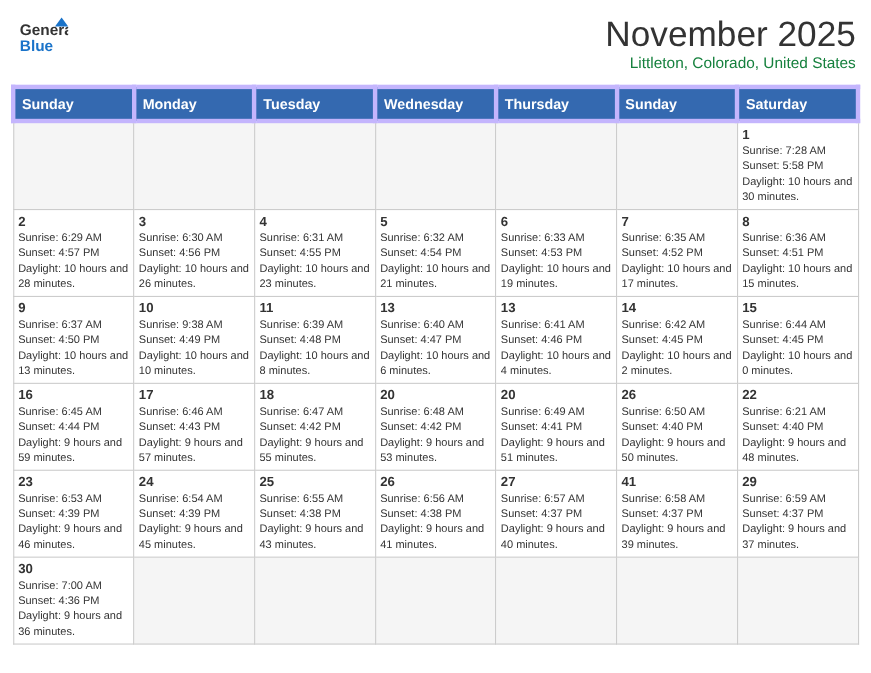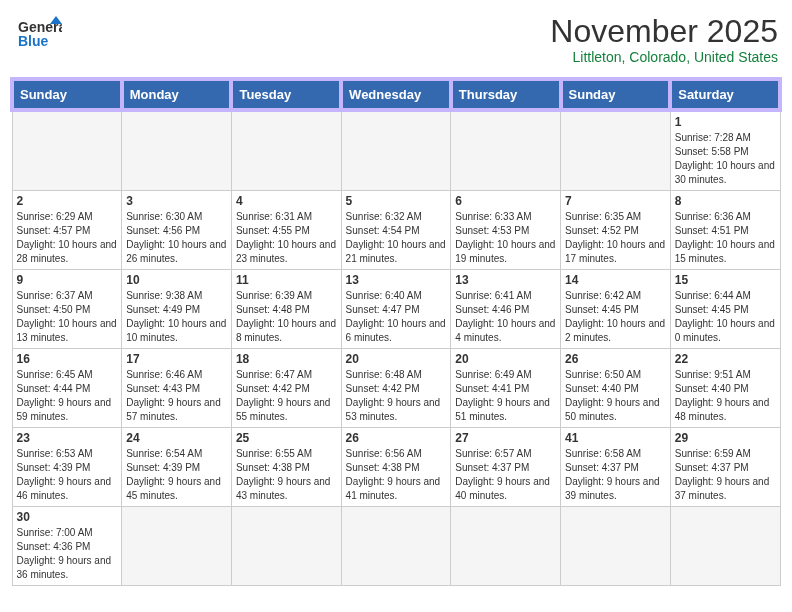--- a/index.html
+++ b/index.html
@@ -239,21 +239,21 @@
 Daylight: 9 hours and 51 minutes.</div>
         </td>
         <td>
           <span class="day-number">26</span>
           <div class="day-info">Sunrise: 6:50 AM
 Sunset: 4:40 PM
 Daylight: 9 hours and 50 minutes.</div>
         </td>
         <td>
           <span class="day-number">22</span>
-          <div class="day-info">Sunrise: 9:51 AM
+          <div class="day-info">Sunrise: 6:21 AM
 Sunset: 4:40 PM
 Daylight: 9 hours and 48 minutes.</div>
         </td>
       </tr>
       <tr>
         <td>
           <span class="day-number">23</span>
           <div class="day-info">Sunrise: 6:53 AM
 Sunset: 4:39 PM
 Daylight: 9 hours and 46 minutes.</div>

